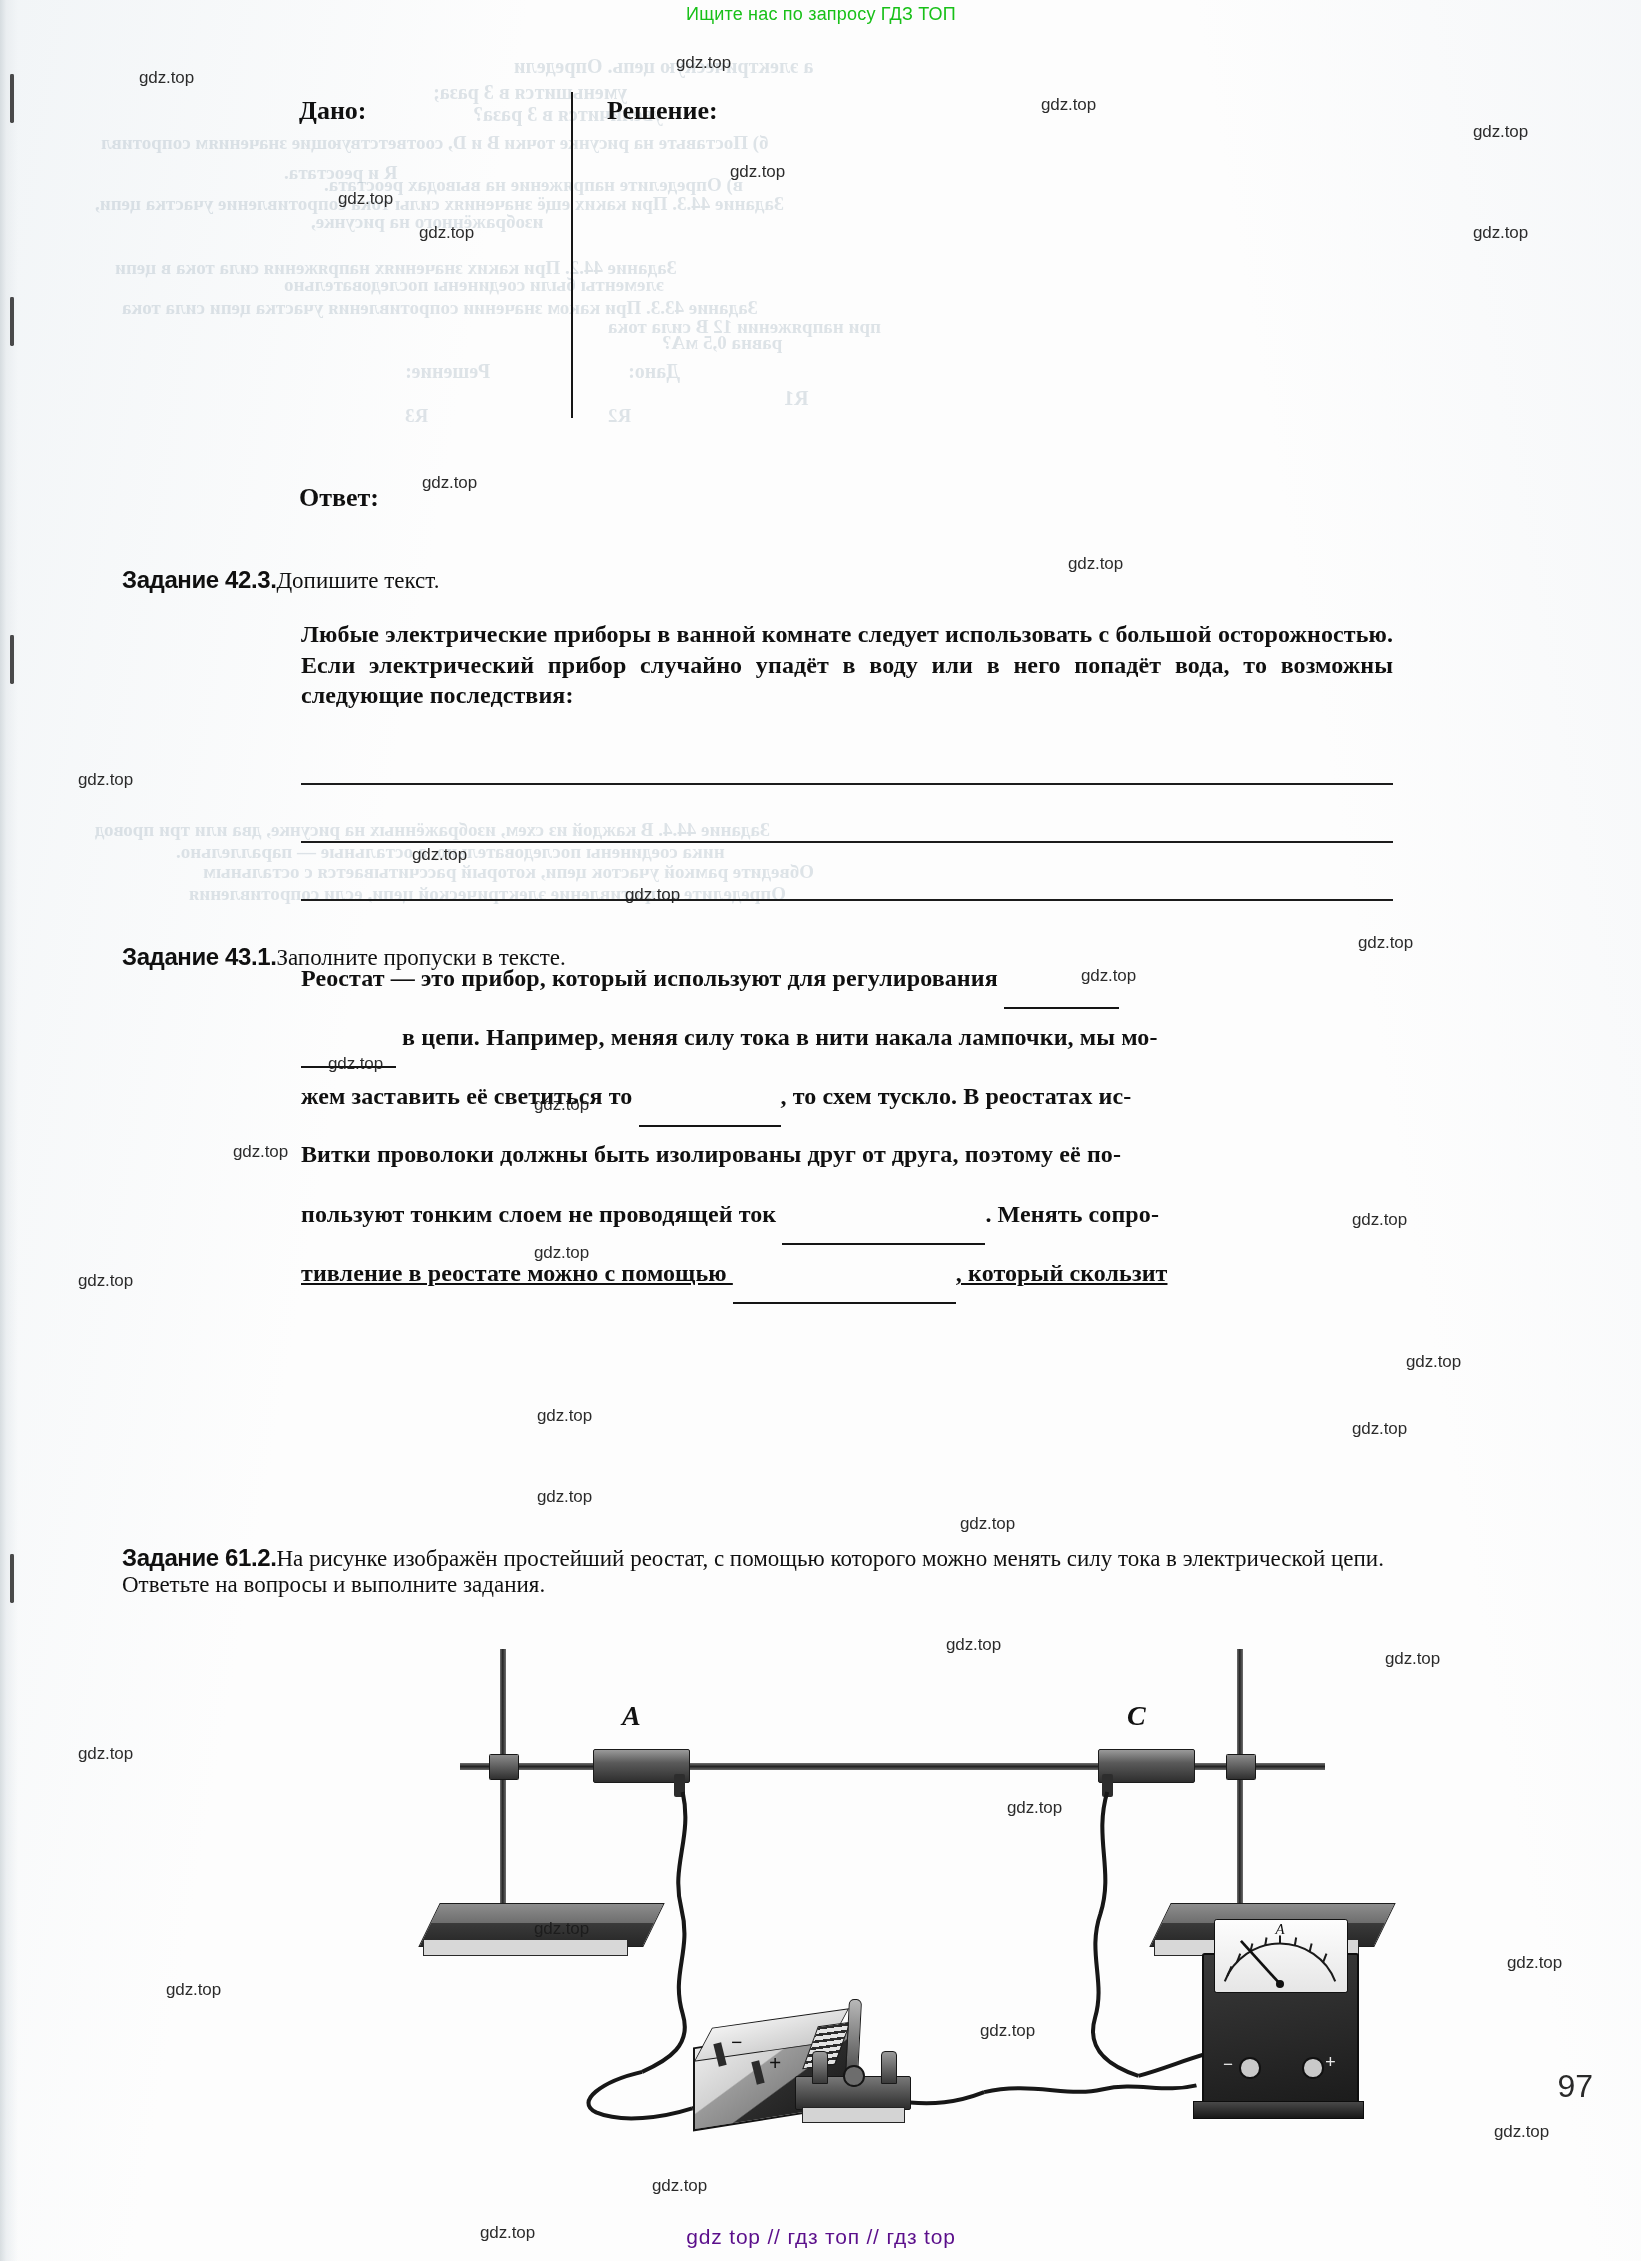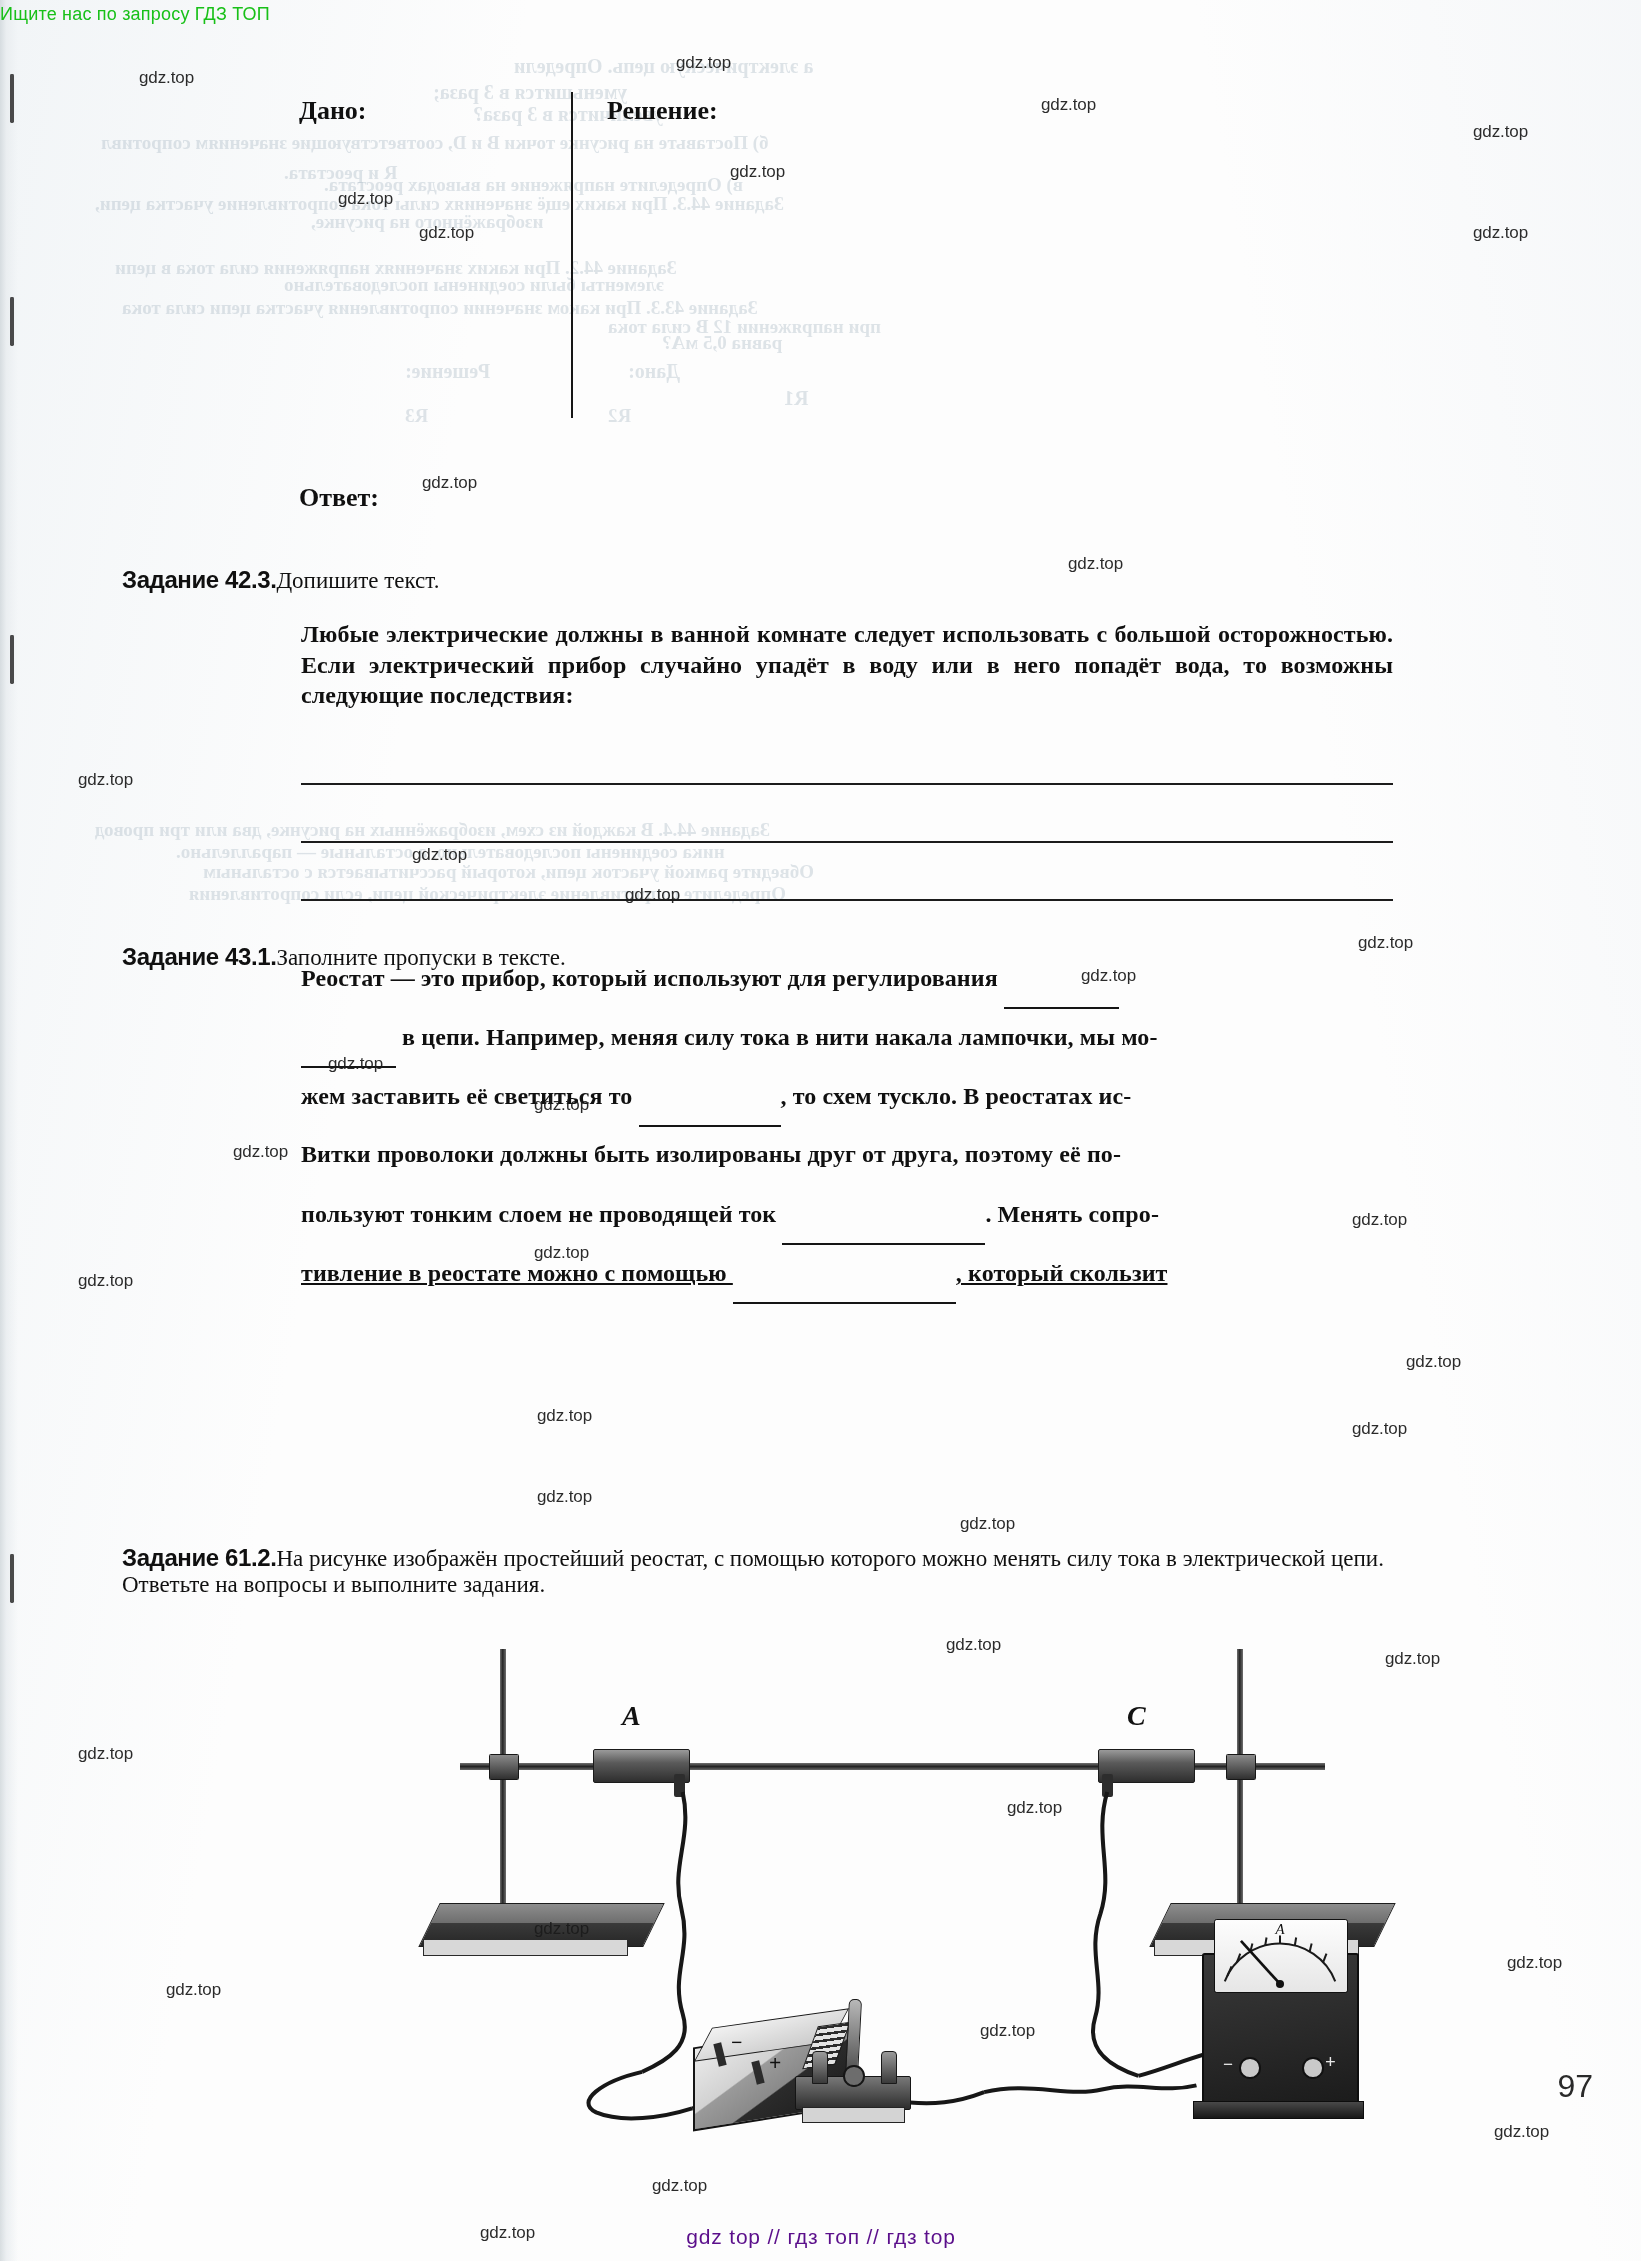--- a/index.html
+++ b/index.html
@@ -31,21 +31,21 @@
   .wm{position:absolute;font-family:"Liberation Sans",sans-serif;
       color:#1b1b1b;white-space:nowrap;pointer-events:none;
       font-size:17px;letter-spacing:-0.1px;opacity:.93;}
 
   
   .ghost{position:absolute;white-space:nowrap;pointer-events:none;
      color:#9fb0bd;opacity:.33;font-family:"Liberation Serif",serif;
      transform:scaleX(-1);font-weight:bold;}
 
   
-  #promo-top{position:absolute;left:0;top:4px;width:100%;text-align:left;
+  #promo-top{position:absolute;left:0;top:4px;width:100%;text-align:center;
      font-family:"Liberation Sans",sans-serif;font-size:18px;color:#18c018;
      letter-spacing:0.2px;}
   #promo-bottom{position:absolute;left:0;top:2225px;width:100%;text-align:center;
      font-family:"Liberation Sans",sans-serif;font-size:21px;color:#5b0f8b;
      letter-spacing:0.8px;}
 
   
   .task{position:absolute;}
   .task-no{font-family:"Liberation Sans",sans-serif;font-weight:bold;
      font-size:24px;letter-spacing:-0.4px;}
@@ -140,21 +140,21 @@
   <div class="dano-label" style="left:299px;top:96px;">Дано:</div>
   <div class="dano-label" style="left:607px;top:96px;">Решение:</div>
   <div class="vdiv" style="left:571px;top:92px;height:326px;"></div>
 
   <div class="dano-label" style="left:299px;top:483px;">Ответ:</div>
 
   <div class="task" style="left:122px;top:566px;">
     <span class="task-no">Задание 42.3.</span><span class="task-text">Допишите текст.</span>
   </div>
 
-  <div class="para" style="left:301px;top:619px;width:1092px;">Любые электрические должны в ванной комнате следует использовать с большой осторожностью. Если электрический прибор случайно упадёт в воду или в него попадёт вода, то возможны следующие последствия:</div>
+  <div class="para" style="left:301px;top:619px;width:1092px;">Любые электрические приборы в ванной комнате следует использовать с большой осторожностью. Если электрический прибор случайно упадёт в воду или в него попадёт вода, то возможны следующие последствия:</div>
 
   <div class="rule" style="left:301px;top:783px;width:1092px;"></div>
   <div class="rule" style="left:301px;top:841px;width:1092px;"></div>
   <div class="rule" style="left:301px;top:899px;width:1092px;"></div>
 
   <div class="task" style="left:122px;top:943px;">
     <span class="task-no">Задание 43.1.</span><span class="task-text">Заполните пропуски в тексте.</span>
   </div>
 
   <div id="task431-lines" style="position:absolute;left:301px;top:948px;width:1092px;">

